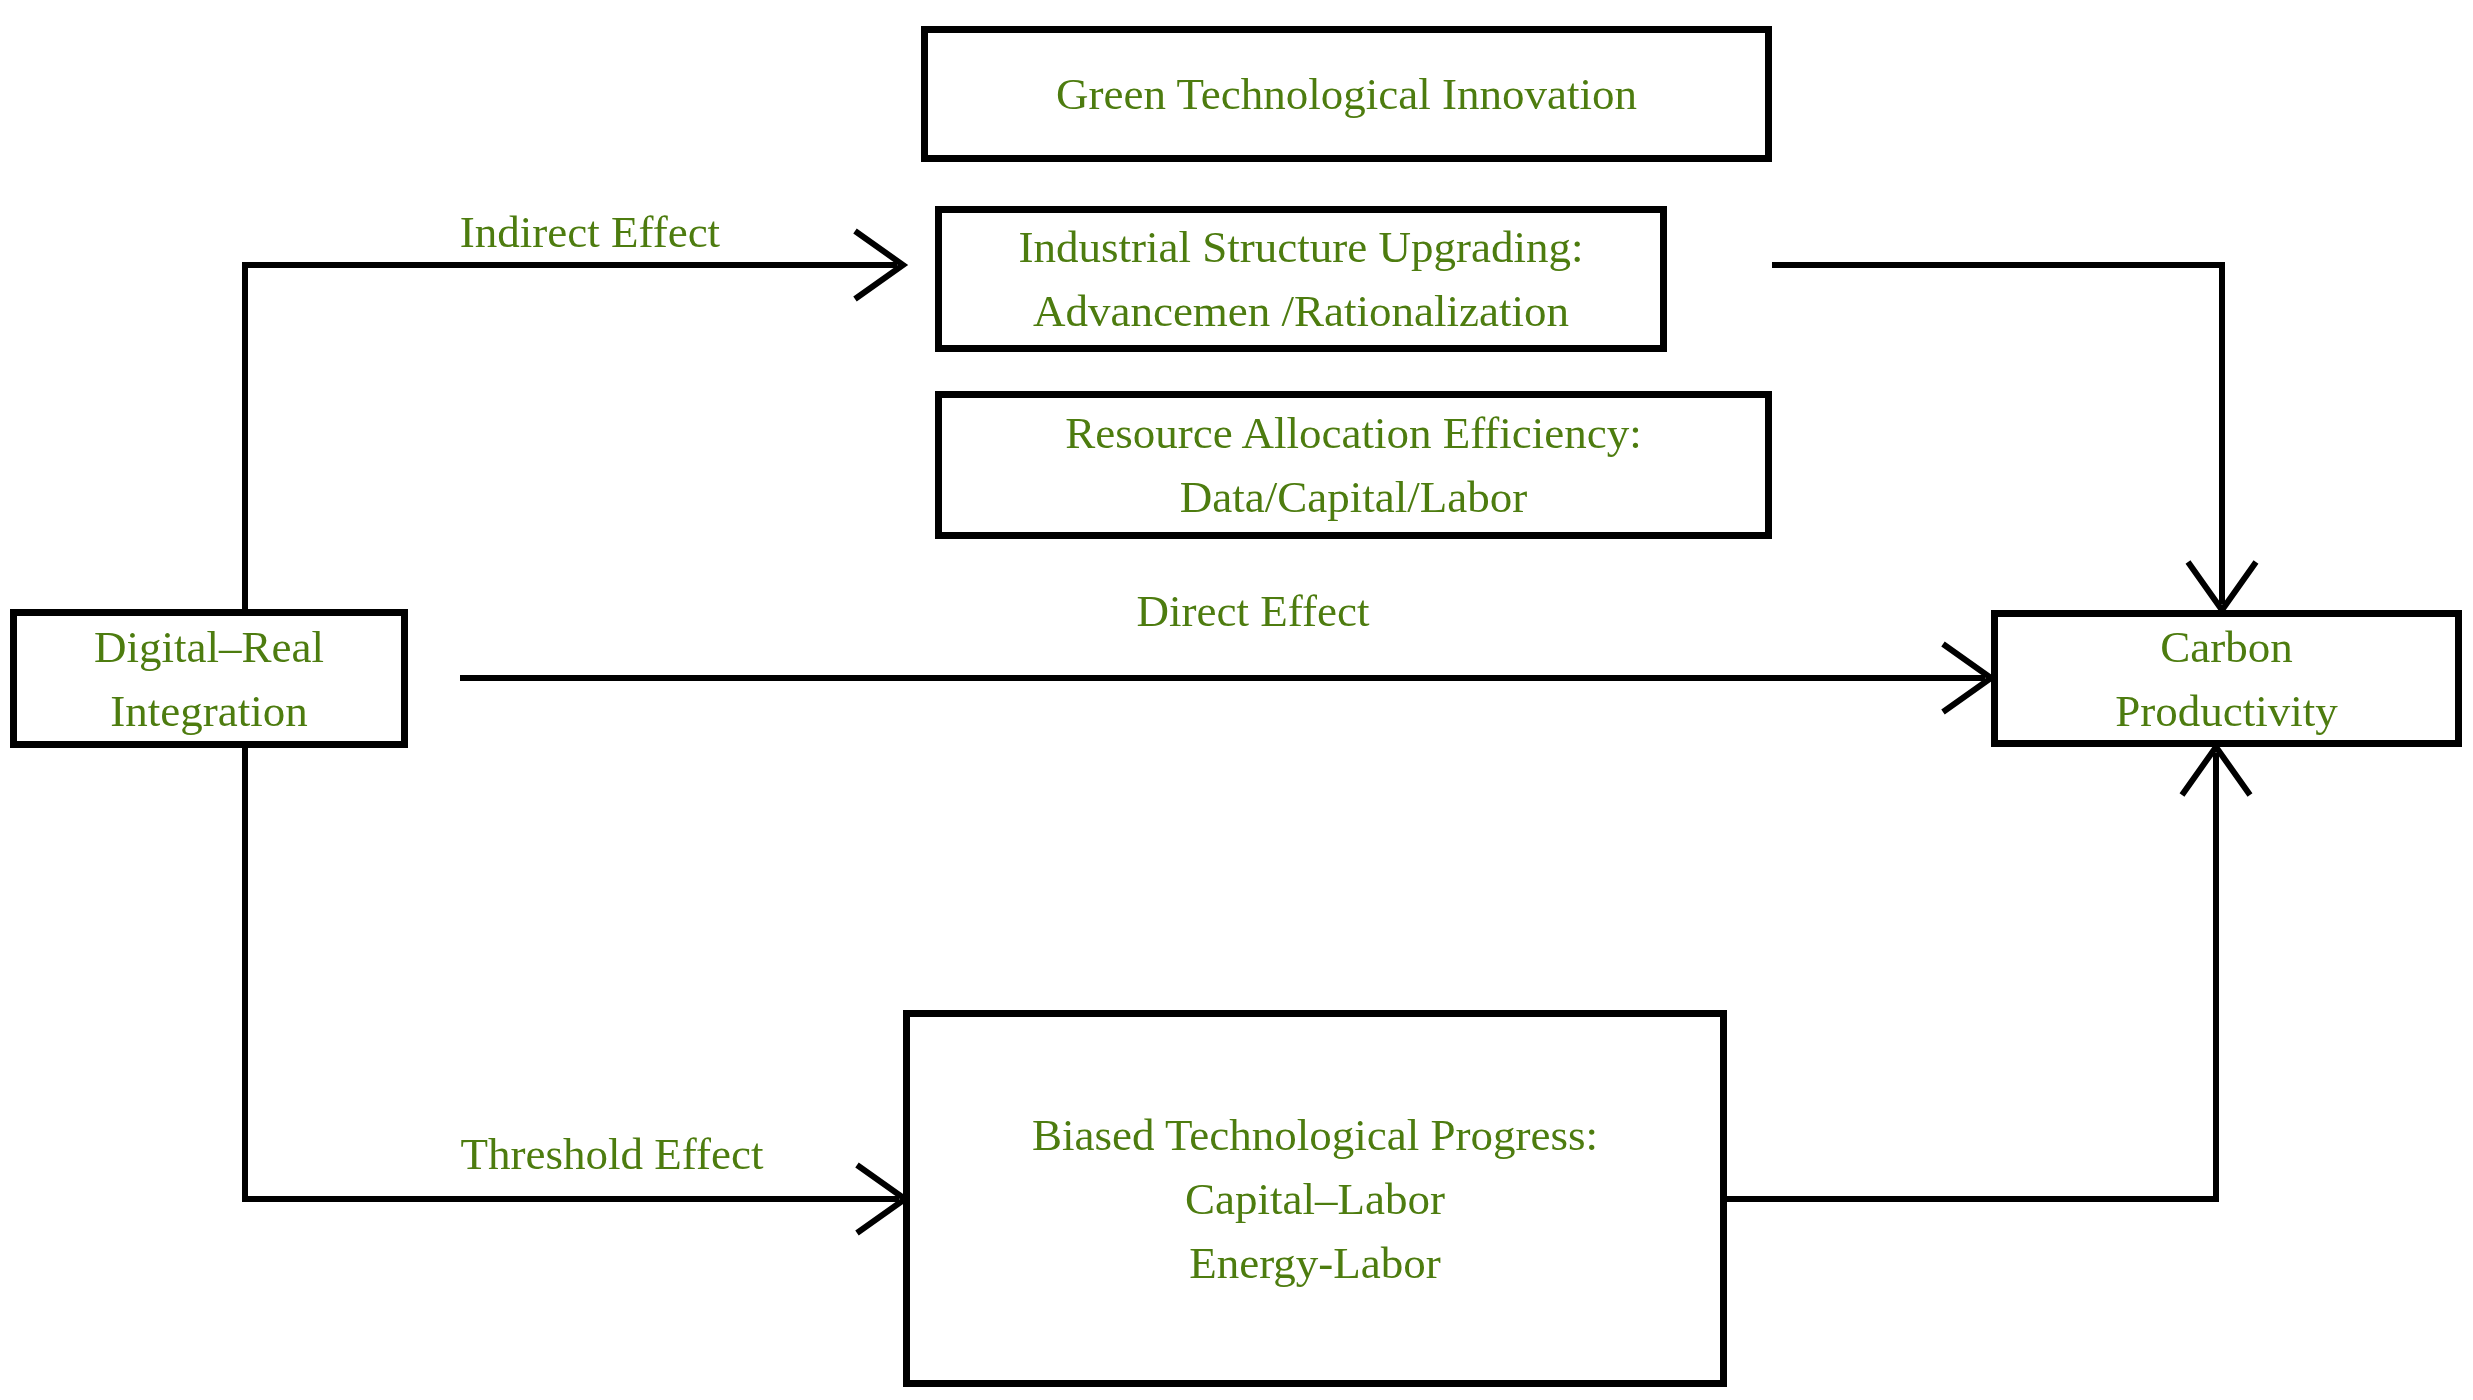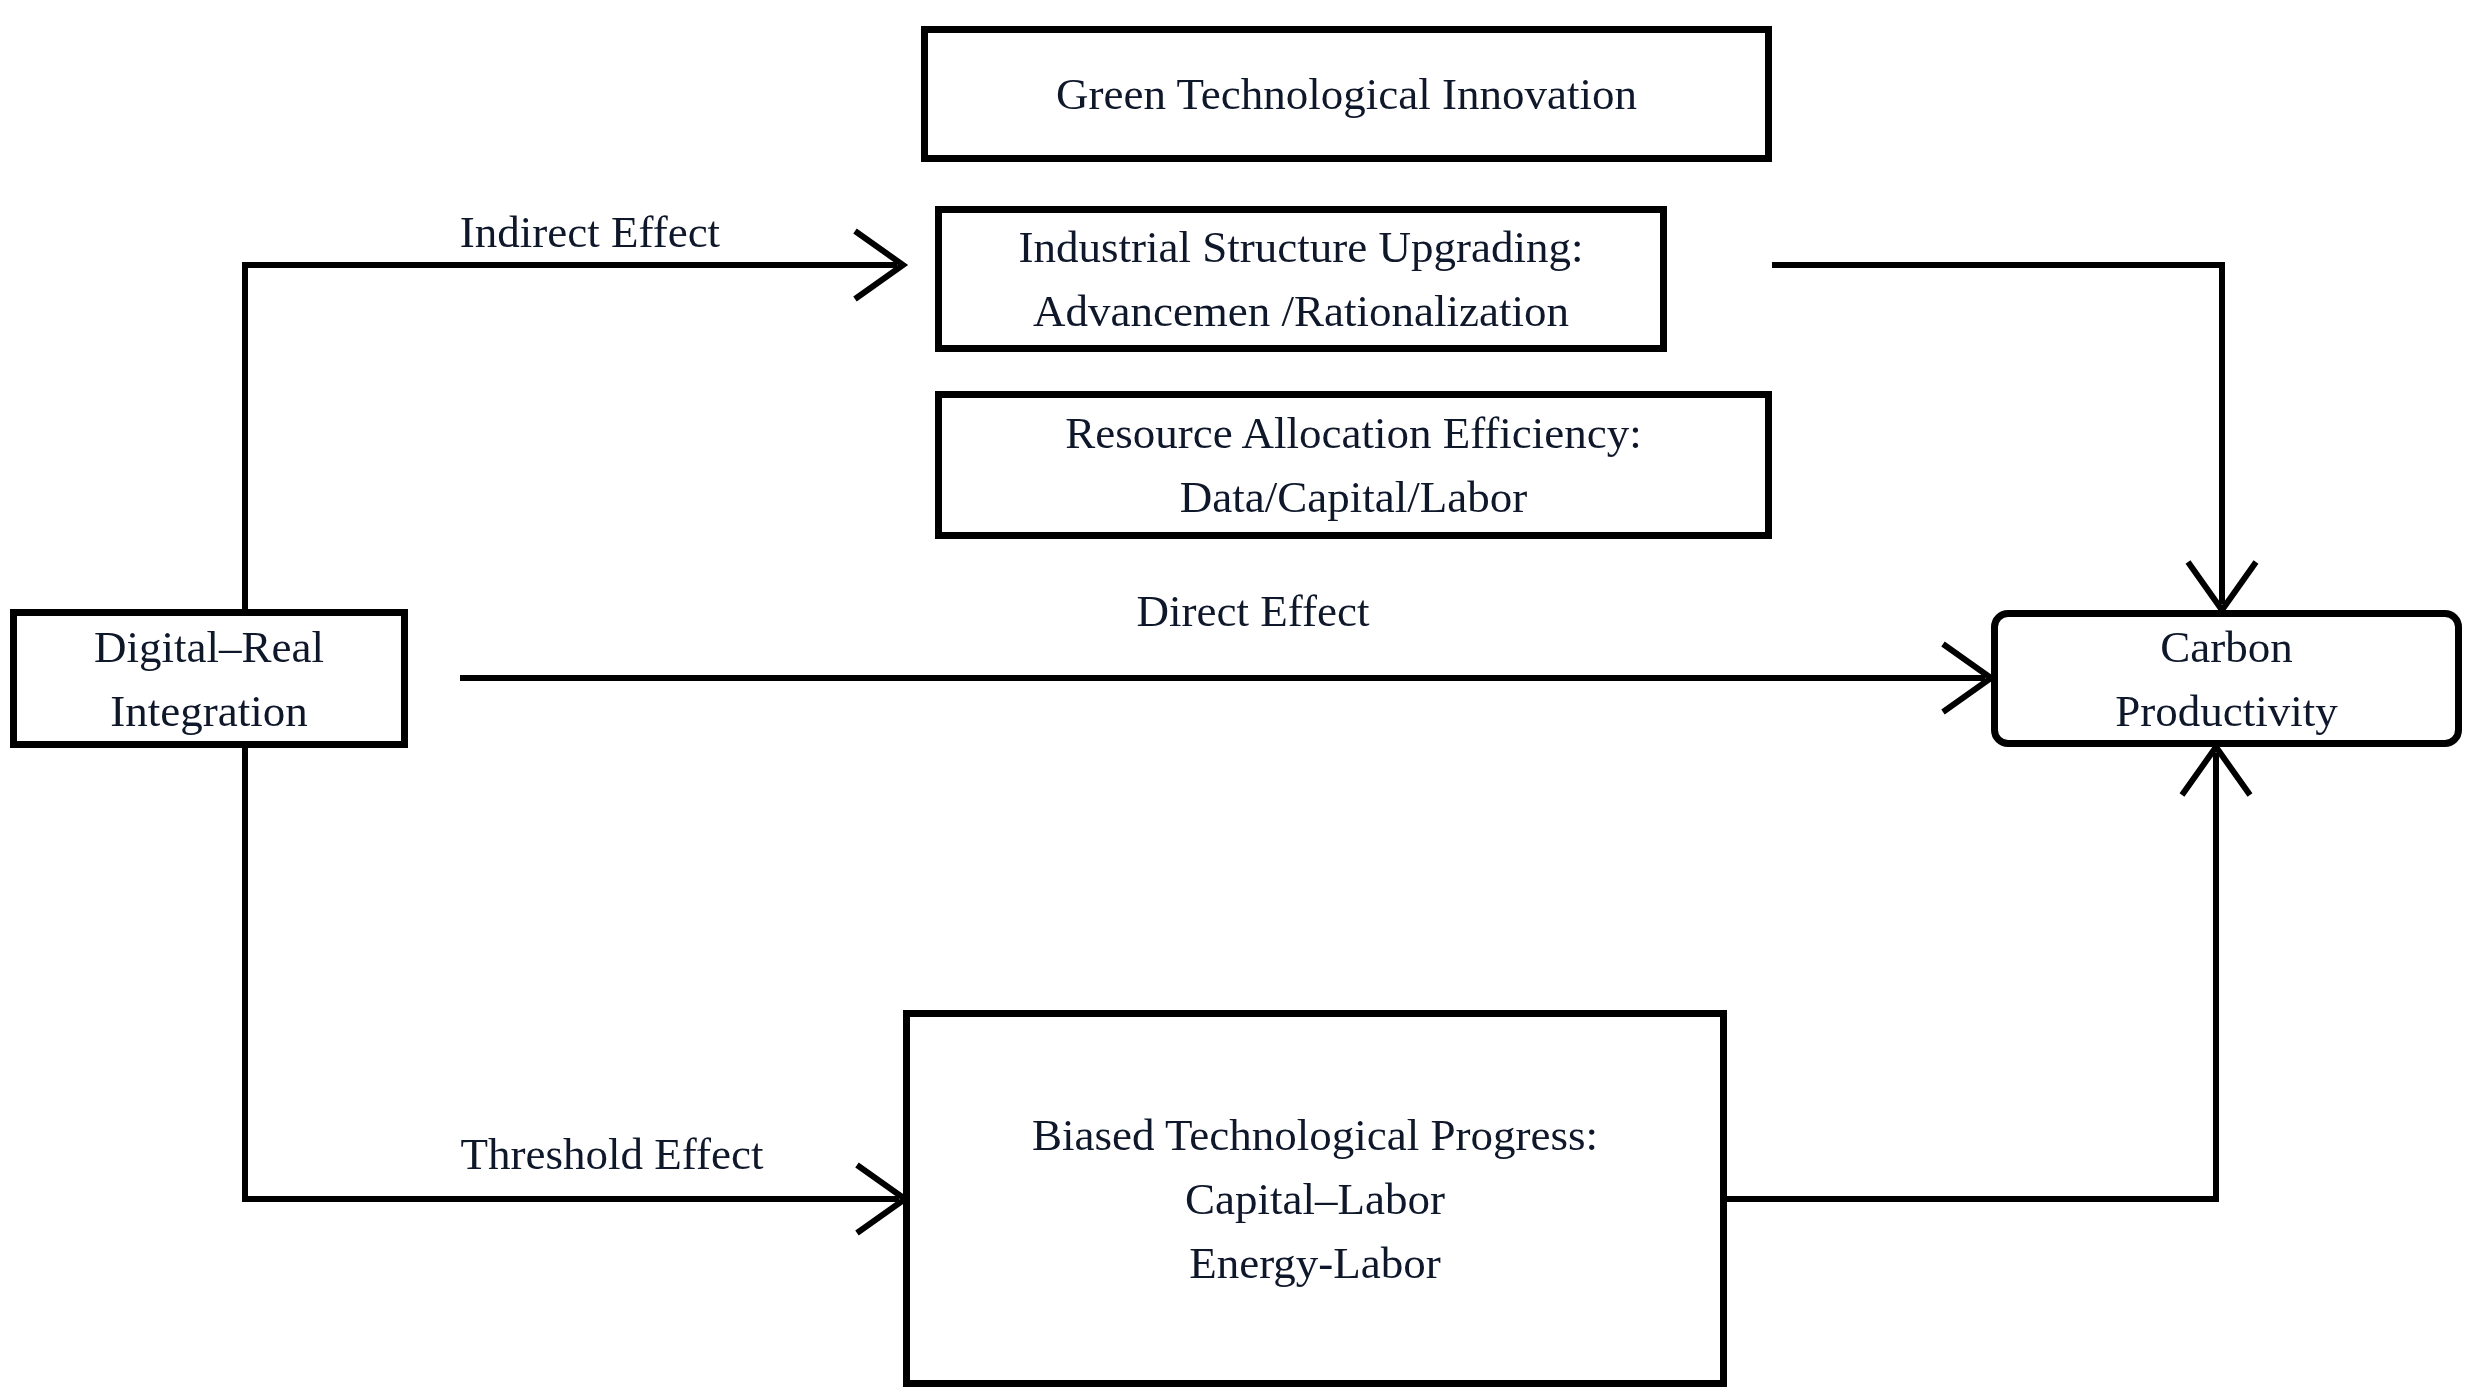--- a/index.html
+++ b/index.html
@@ -6,21 +6,21 @@
     margin: 0;
     padding: 0;
     background: #ffffff;
   }
   #canvas {
     position: relative;
     width: 2473px;
     height: 1400px;
     background: #ffffff;
     font-family: "Liberation Serif", "DejaVu Serif", serif;
-    color: #0f172a;
+    color: #4d7c0f;
     overflow: hidden;
   }
   #edges {
     position: absolute;
     left: 0;
     top: 0;
     width: 2473px;
     height: 1400px;
   }
   .node {
@@ -46,21 +46,21 @@
     font-size: 45px;
     line-height: 50px;
     white-space: nowrap;
     text-align: center;
   }
   
   #node-green      { left: 921px;  top: 26px;   width: 851px; height: 136px; }
   #node-industrial { left: 935px;  top: 206px;  width: 732px; height: 146px; }
   #node-resource   { left: 935px;  top: 391px;  width: 837px; height: 148px; }
   #node-digital    { left: 10px;   top: 609px;  width: 398px; height: 139px; }
-  #node-carbon     { left: 1991px; top: 610px;  width: 471px; height: 137px; border-radius: 17px; }
+  #node-carbon     { left: 1991px; top: 610px;  width: 471px; height: 137px; }
   #node-biased     { left: 903px;  top: 1010px; width: 824px; height: 377px; }
   #label-indirect  { left: 590px;  top: 232px; }
   #label-direct    { left: 1253px; top: 611px; }
   #label-threshold { left: 612px;  top: 1154px; }
 </style>
 </head>
 <body>
 
 <div id="canvas">
 

